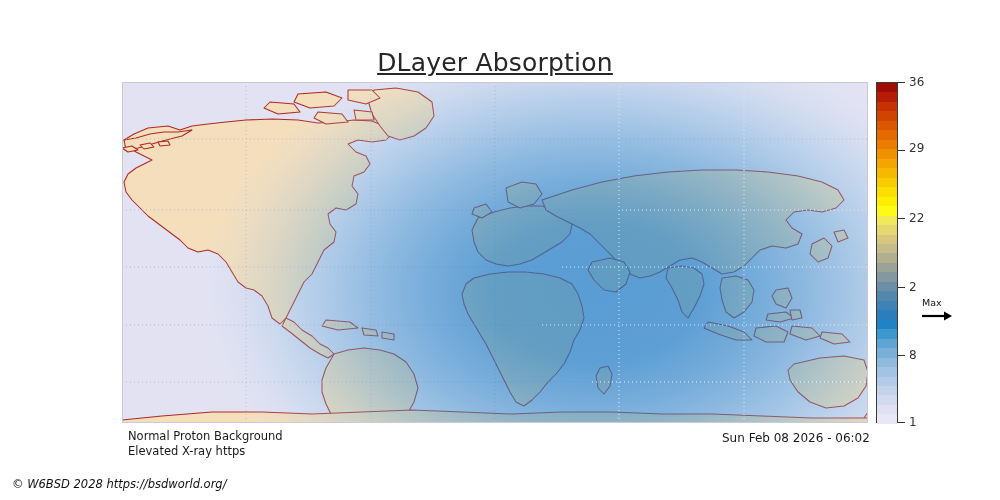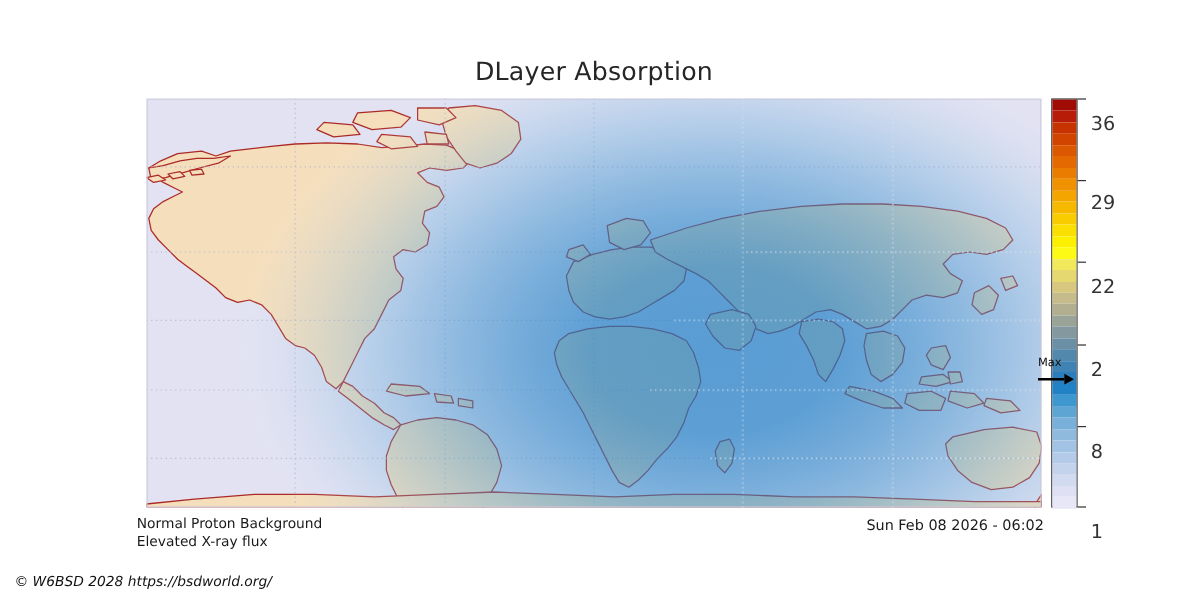--- a/index.html
+++ b/index.html
@@ -6,54 +6,54 @@
   body{
     width:1000px;height:500px;background:#ffffff;
     font-family:"DejaVu Sans","Liberation Sans",sans-serif;
     overflow:hidden;position:relative;
   }
   #root{position:absolute;inset:0;}
 
   
   .title{
     position:absolute;left:0;top:48px;width:990px;text-align:center;
-    font-size:21px;color:#262626;letter-spacing:.2px;
+    font-size:25px;color:#262626;letter-spacing:.2px;text-decoration:underline;
   }
 
   
   .map-frame{
     position:absolute;left:122px;top:82px;width:746px;height:341px;
     overflow:hidden;background:#e2e2f2;
   }
   .map-svg{position:absolute;left:0;top:0;width:746px;height:341px;display:block;}
 
   .grid-line{stroke:#b9b9cf;stroke-width:1;stroke-dasharray:1 3;}
 
   
   .cbar-wrap{position:absolute;left:876px;top:82px;width:22px;height:341px;}
   .cbar{position:absolute;left:0;top:0;width:22px;height:341px;
         border:1px solid #3a3a3a;box-sizing:border-box;}
   .cbar-band{width:100%;}
   .cbar-ticks{position:absolute;left:898px;top:82px;width:60px;height:341px;}
   .cb-tick{position:absolute;left:0;width:7px;height:1px;background:#333;}
-  .cb-tlabel{position:absolute;left:11px;font-size:16px;color:#333;
-             transform:translateY(-50%);white-space:nowrap;margin-top:21px;}
+  .cb-tlabel{position:absolute;left:11px;font-size:12px;color:#333;
+             transform:translateY(-50%);white-space:nowrap;}
   .cbar-axis-label{
     position:absolute;left:904px;top:82px;height:341px;width:341px;
     transform:rotate(-90deg);transform-origin:0 0;
     margin-left:56px;margin-top:341px;
     display:flex;align-items:center;justify-content:center;
     font-size:15.5px;color:#3d3d3d;white-space:nowrap;
   }
-  .max-marker{position:absolute;left:864px;top:299px;width:60px;height:26px;pointer-events:none;}
+  .max-marker{position:absolute;left:921px;top:299px;width:60px;height:26px;pointer-events:none;}
   .max-text{position:absolute;left:1px;top:0px;font-size:9.5px;color:#111;line-height:10px;}
   .max-arrow{position:absolute;left:1px;top:12px;}
 
   
-  .foot-left{position:absolute;left:114px;top:429px;font-size:11.5px;
+  .foot-left{position:absolute;left:128px;top:429px;font-size:11.5px;
              color:#1a1a1a;line-height:15px;}
   .foot-right{position:absolute;left:722px;top:431px;font-size:12px;color:#1a1a1a;}
   .copyright{position:absolute;left:12px;top:477px;font-size:11.5px;
              font-style:italic;color:#111;}
 </style>
 </head>
 <body>
 
 <div id="root">
 
@@ -294,20 +294,20 @@
     <svg class="max-arrow" width="30" height="12" viewBox="0 0 30 12">
       <line x1="0" y1="6" x2="22" y2="6" stroke="#000" stroke-width="2.2"></line>
       <polygon points="22,1.5 30,6 22,10.5" fill="#000"></polygon>
     </svg>
   </div>
 
   <div class="cbar-axis-label">Affected Frequency (MHz)</div>
 
   <div class="foot-left">
     <div>Normal Proton Background</div>
-    <div>Elevated X-ray flux</div>
+    <div>Elevated X-ray https</div>
   </div>
 
   <div class="foot-right">Sun Feb 08 2026 - 06:02</div>
 
   <div class="copyright">© W6BSD 2028 https://bsdworld.org/</div>
 
 </div>
 
 </body></html>

